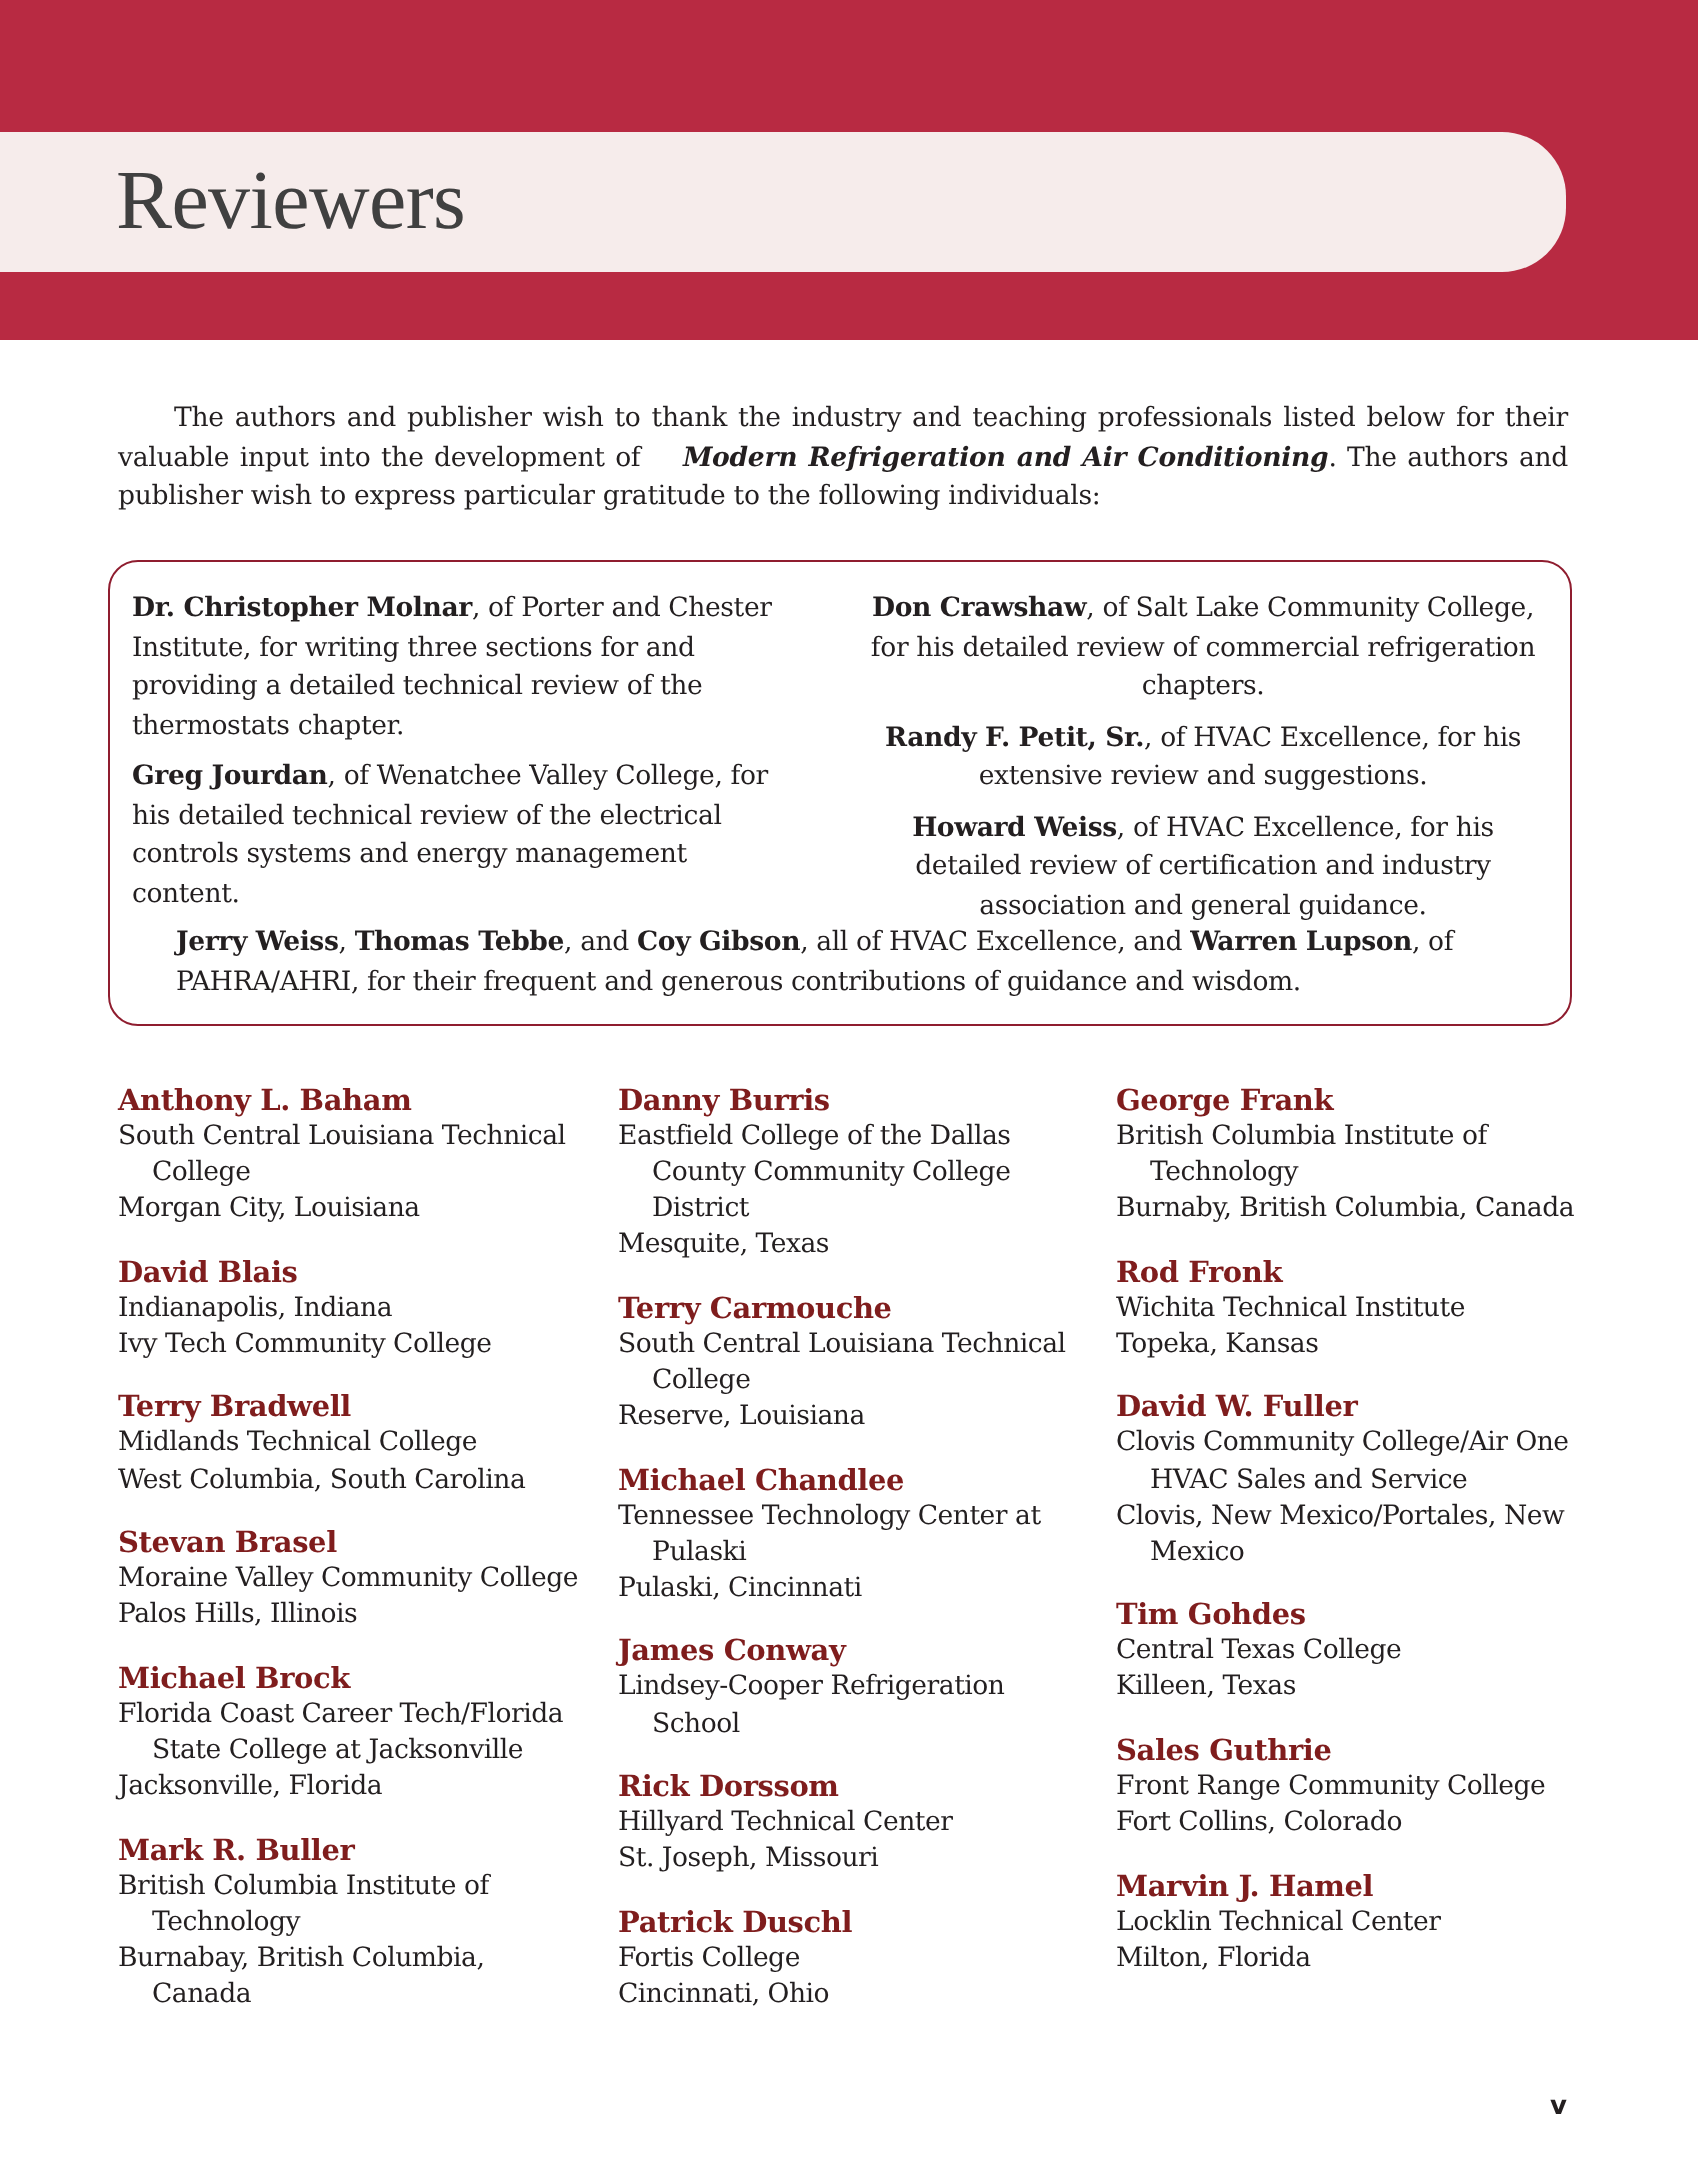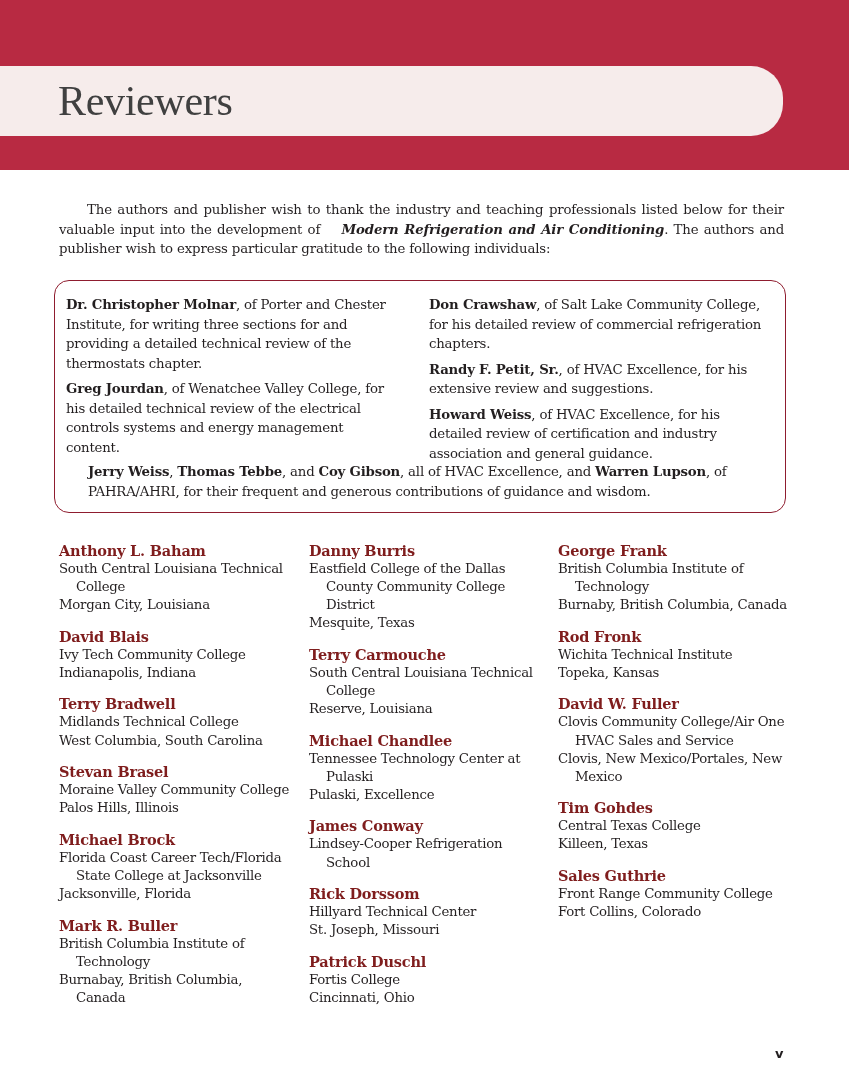--- a/index.html
+++ b/index.html
@@ -29,21 +29,21 @@
   .intro .book { font-weight: bold; font-style: italic; margin-left: 16px; }
   .ack-box {
     position: absolute; left: 54px; top: 280px; width: 732px; height: 233px;
     border: 1.5px solid #8f1d2f; border-radius: 15px; box-sizing: border-box;
   }
   .ack-col {
     position: absolute; top: 295px; width: 330px;
     font-size: 13.3px; line-height: 19.5px; letter-spacing: -0.2px;
   }
   .ack-col.left { left: 66px; }
-  .ack-col.right { left: 429px; width: 345px; }
+  .ack-col.right { left: 429px; width: 345px; text-align: center; }
   .ack-col p { margin: 0 0 6px 0; }
   .ack-col b, .ack-bottom b { font-weight: bold; }
   .ack-bottom {
     position: absolute; left: 88px; top: 462px; width: 690px;
     font-size: 13.3px; line-height: 19.5px; margin: 0; letter-spacing: -0.2px;
   }
   .reviewers {
     position: absolute; top: 541px; left: 59px; width: 740px;
   }
   .rev-col {
@@ -90,22 +90,22 @@
 
 <div class="reviewers">
   <div class="rev-col" style="left:0">
       <div class="rev-entry">
         <div class="rev-name">Anthony L. Baham</div>
         <div class="rev-line">South Central Louisiana Technical College</div>
         <div class="rev-line">Morgan City, Louisiana</div>
       </div>
       <div class="rev-entry">
         <div class="rev-name">David Blais</div>
+        <div class="rev-line">Indianapolis, Indiana</div>
         <div class="rev-line">Ivy Tech Community College</div>
-        <div class="rev-line">Indianapolis, Indiana</div>
       </div>
       <div class="rev-entry">
         <div class="rev-name">Terry Bradwell</div>
         <div class="rev-line">Midlands Technical College</div>
         <div class="rev-line">West Columbia, South Carolina</div>
       </div>
       <div class="rev-entry">
         <div class="rev-name">Stevan Brasel</div>
         <div class="rev-line">Moraine Valley Community College</div>
         <div class="rev-line">Palos Hills, Illinois</div>
@@ -128,21 +128,21 @@
         <div class="rev-line">Mesquite, Texas</div>
       </div>
       <div class="rev-entry">
         <div class="rev-name">Terry Carmouche</div>
         <div class="rev-line">South Central Louisiana Technical College</div>
         <div class="rev-line">Reserve, Louisiana</div>
       </div>
       <div class="rev-entry">
         <div class="rev-name">Michael Chandlee</div>
         <div class="rev-line">Tennessee Technology Center at Pulaski</div>
-        <div class="rev-line">Pulaski, Excellence</div>
+        <div class="rev-line">Pulaski, Cincinnati</div>
       </div>
       <div class="rev-entry">
         <div class="rev-name">James Conway</div>
         <div class="rev-line">Lindsey-Cooper Refrigeration School</div>
       </div>
       <div class="rev-entry">
         <div class="rev-name">Rick Dorssom</div>
         <div class="rev-line">Hillyard Technical Center</div>
         <div class="rev-line">St. Joseph, Missouri</div>
       </div>
@@ -171,16 +171,21 @@
       <div class="rev-entry">
         <div class="rev-name">Tim Gohdes</div>
         <div class="rev-line">Central Texas College</div>
         <div class="rev-line">Killeen, Texas</div>
       </div>
       <div class="rev-entry">
         <div class="rev-name">Sales Guthrie</div>
         <div class="rev-line">Front Range Community College</div>
         <div class="rev-line">Fort Collins, Colorado</div>
       </div>
+      <div class="rev-entry">
+        <div class="rev-name">Marvin J. Hamel</div>
+        <div class="rev-line">Locklin Technical Center</div>
+        <div class="rev-line">Milton, Florida</div>
+      </div>
     </div>
 </div>
 
 <div class="page-number">v</div>
 
 </body></html>

